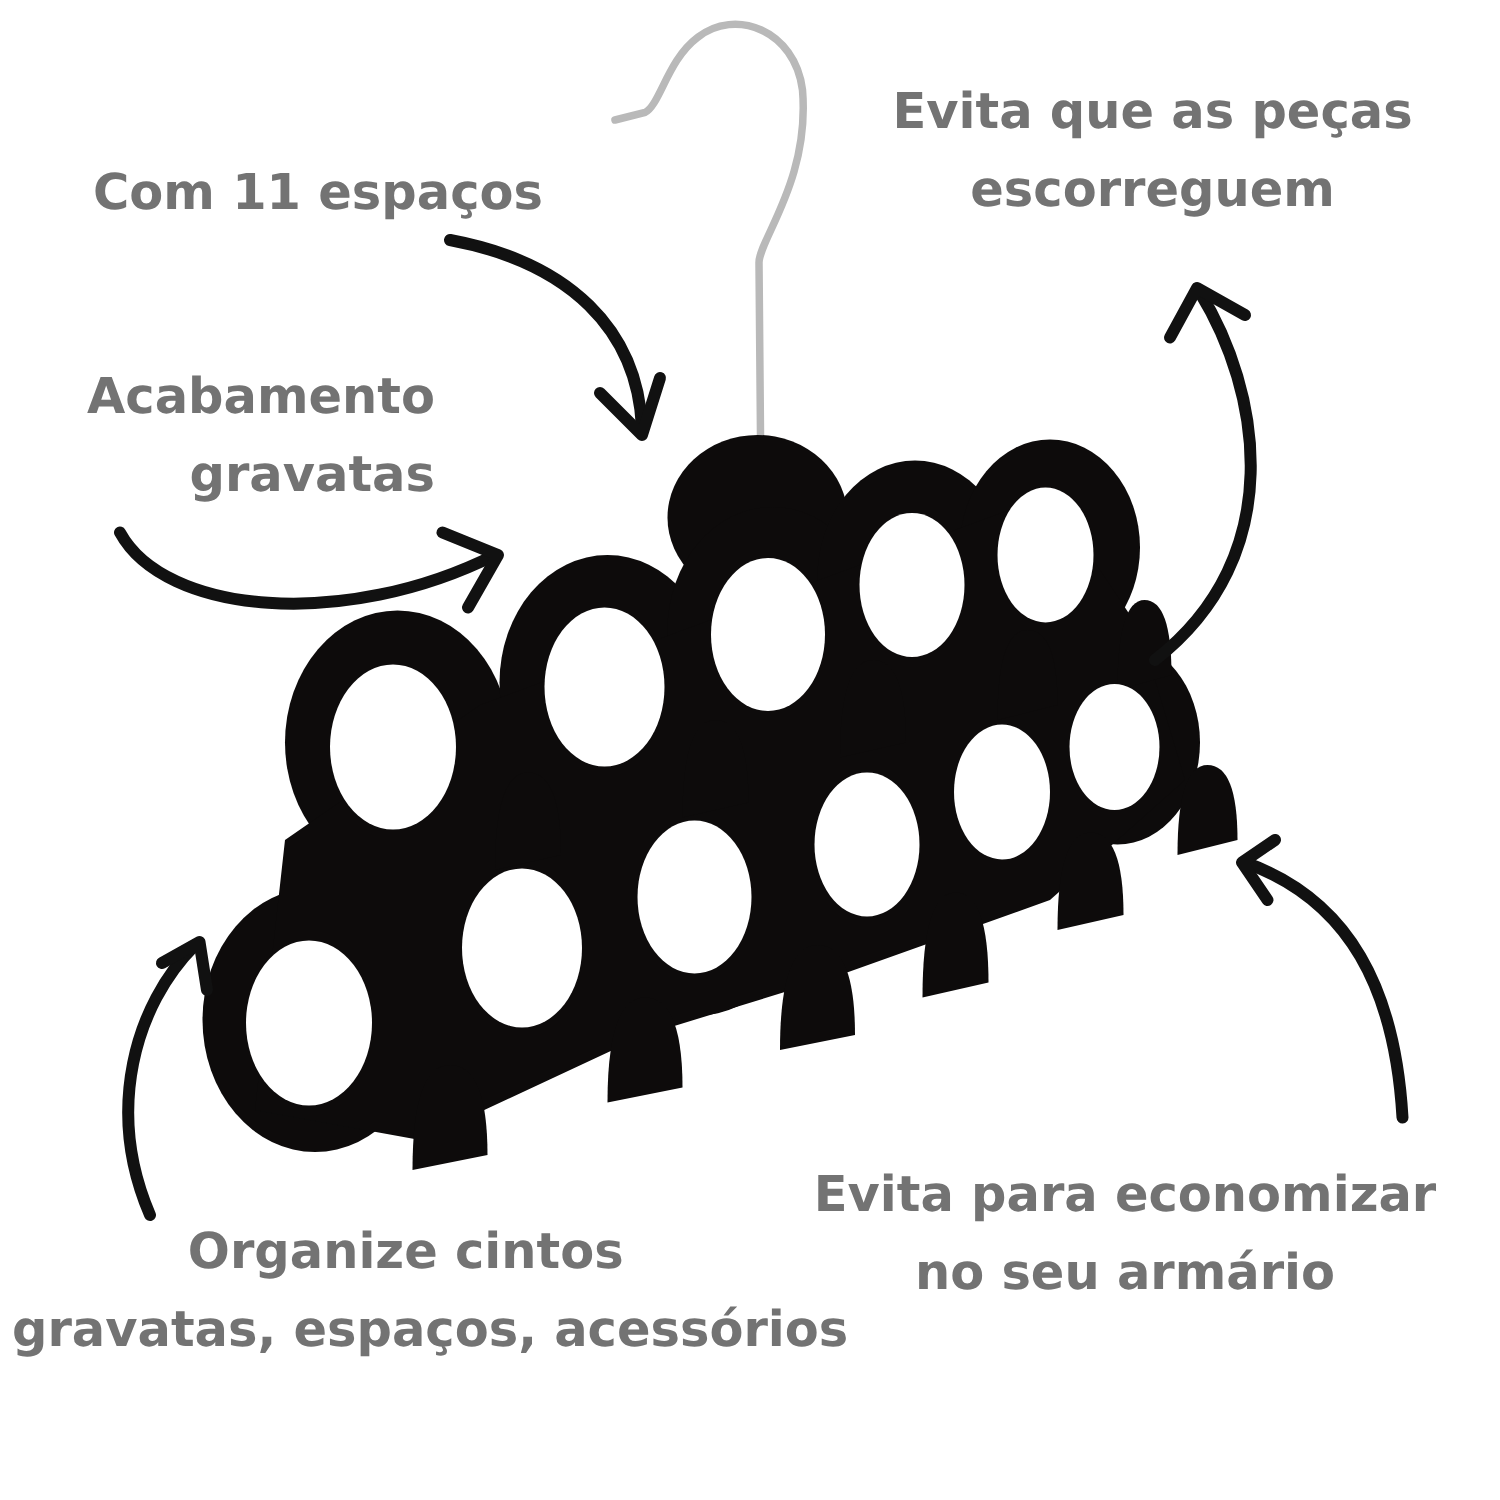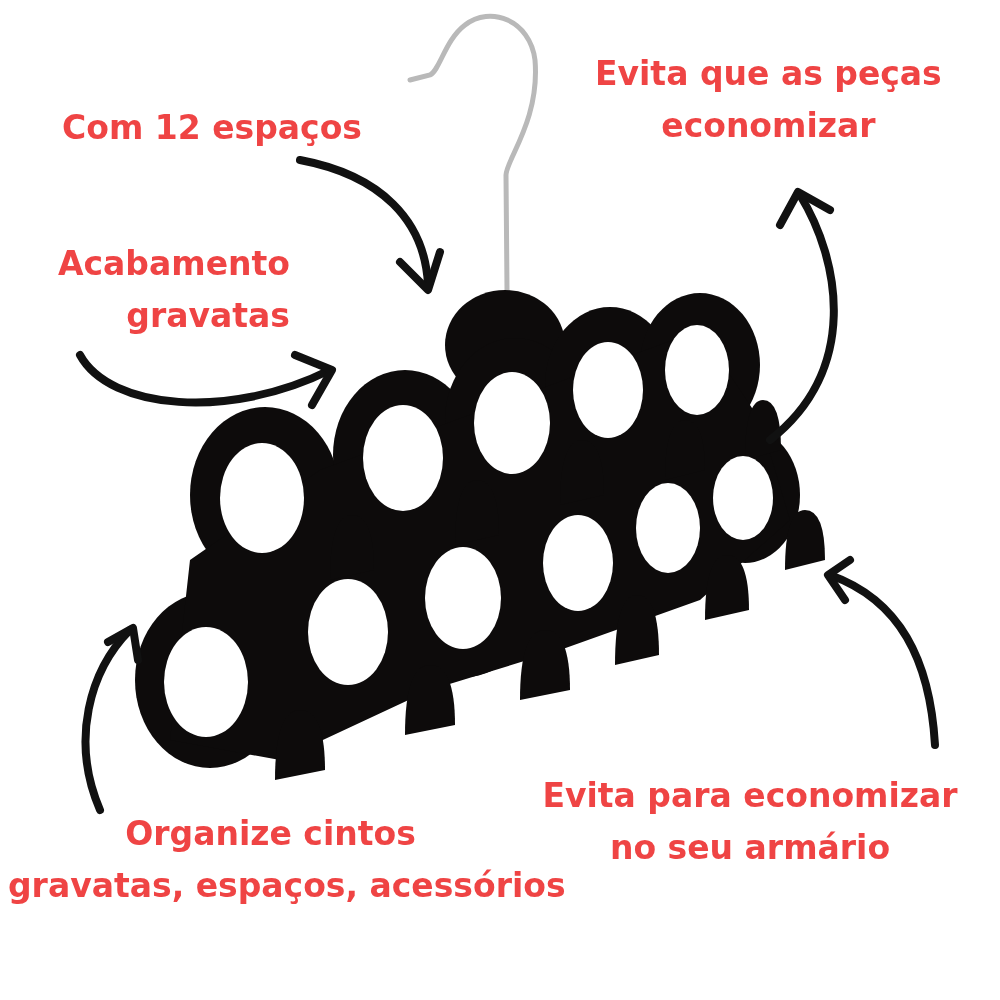--- a/index.html
+++ b/index.html
@@ -1,19 +1,19 @@
 <!DOCTYPE html>
 <html><head>
 <meta charset="utf-8">
 <style>
   html, body { margin: 0; padding: 0; background: #ffffff; }
   body { width: 1000px; height: 1000px; position: relative; overflow: hidden;
          font-family: "DejaVu Sans", sans-serif; color: #111; }
   .label { position: absolute; font-weight: bold; font-size: 33px; line-height: 52px;
-           text-align: center; white-space: nowrap; color: #ef4444; }
+           text-align: center; white-space: nowrap; color: #737373; }
   .label div { display: block; }
   svg.art { position: absolute; left: 0; top: 0; }
 </style>
 </head>
 <body>
 
 <svg class="art" width="1000" height="1000" viewBox="0 0 1000 1000">
 
   <g fill="none" stroke="#b9b9b9" stroke-width="5" stroke-linecap="round">
     <path d="M507,290 L506,175 C506,160 540,120 535,60 C530,20 490,5 465,25 C445,40 440,70 430,75 L410,80"></path>
@@ -84,31 +84,31 @@
       <path d="M108,642 L133,628 L138,660"></path>
     </g>
     <g>
       <path d="M935,745 C930,660 900,600 830,575"></path>
       <path d="M850,560 L828,575 L845,600"></path>
     </g>
   </g>
 </svg>
 
 <div class="label" style="left:62px; top:102px;">
-  <div>Com 12 espaços</div>
+  <div>Com 11 espaços</div>
 </div>
 
 <div class="label" style="left:58px; top:238px; text-align:right;">
   <div>Acabamento</div>
   <div>gravatas</div>
 </div>
 
 <div class="label" style="left:595px; top:48px;">
   <div>Evita que as peças</div>
-  <div>economizar</div>
+  <div>escorreguem</div>
 </div>
 
 <div class="label" style="left:8px; top:808px; width:525px;">
   <div>Organize cintos</div>
   <div>gravatas, espaços, acessórios</div>
 </div>
 
 <div class="label" style="left:540px; top:770px; width:420px;">
   <div>Evita para economizar</div>
   <div>no seu armário</div>

